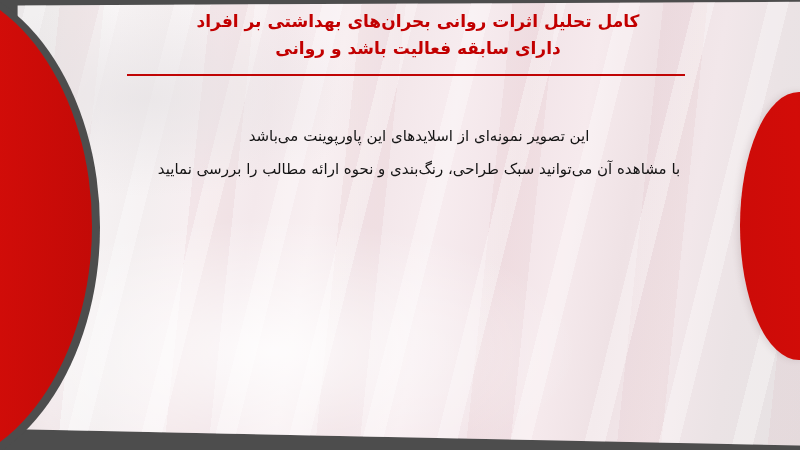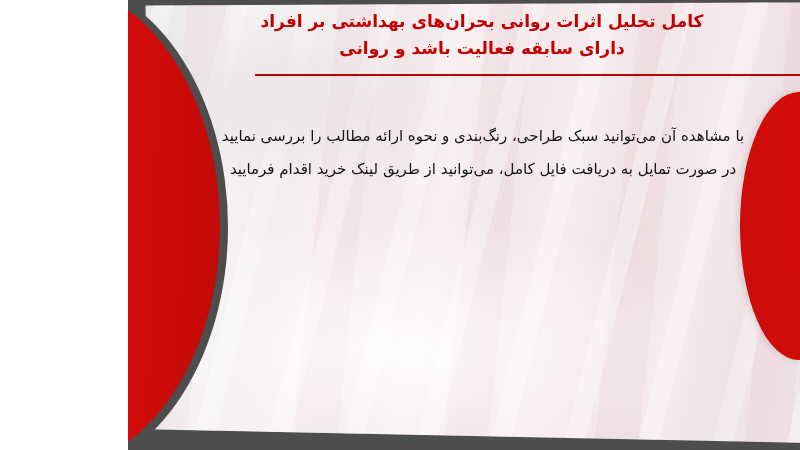--- a/index.html
+++ b/index.html
@@ -8,21 +8,21 @@
     padding: 0;
     background: #ffffff;
   }
   body {
     font-family: "DejaVu Sans", "Liberation Sans", sans-serif;
   }
 
   
   .slide {
     position: relative;
-    width: 672px;
+    width: 800px;
     height: 450px;
     overflow: hidden;
     background: #4a4a4a;          
   }
 
   
   .frame-border {
     position: absolute;
     inset: 0;
     background: #4d4d4d;
@@ -194,18 +194,18 @@
   <div class="content">
 
     <div class="title-block">
       <div class="title-line">کامل تحلیل اثرات روانی بحران‌های بهداشتی بر افراد</div>
       <div class="title-line">دارای سابقه فعالیت باشد و روانی</div>
     </div>
 
     <div class="title-rule"></div>
 
     <div class="body-block">
+      <div class="body-line">این تصویر نمونه‌ای از اسلایدهای این پاورپوینت می‌باشد</div>
       <div class="body-line">با مشاهده آن می‌توانید سبک طراحی، رنگ‌بندی و نحوه ارائه مطالب را بررسی نمایید</div>
-      <div class="body-line">در صورت تمایل به دریافت فایل کامل، می‌توانید از طریق لینک خرید اقدام فرمایید</div>
     </div>
 
   </div>
 </div>
 
 </body></html>

